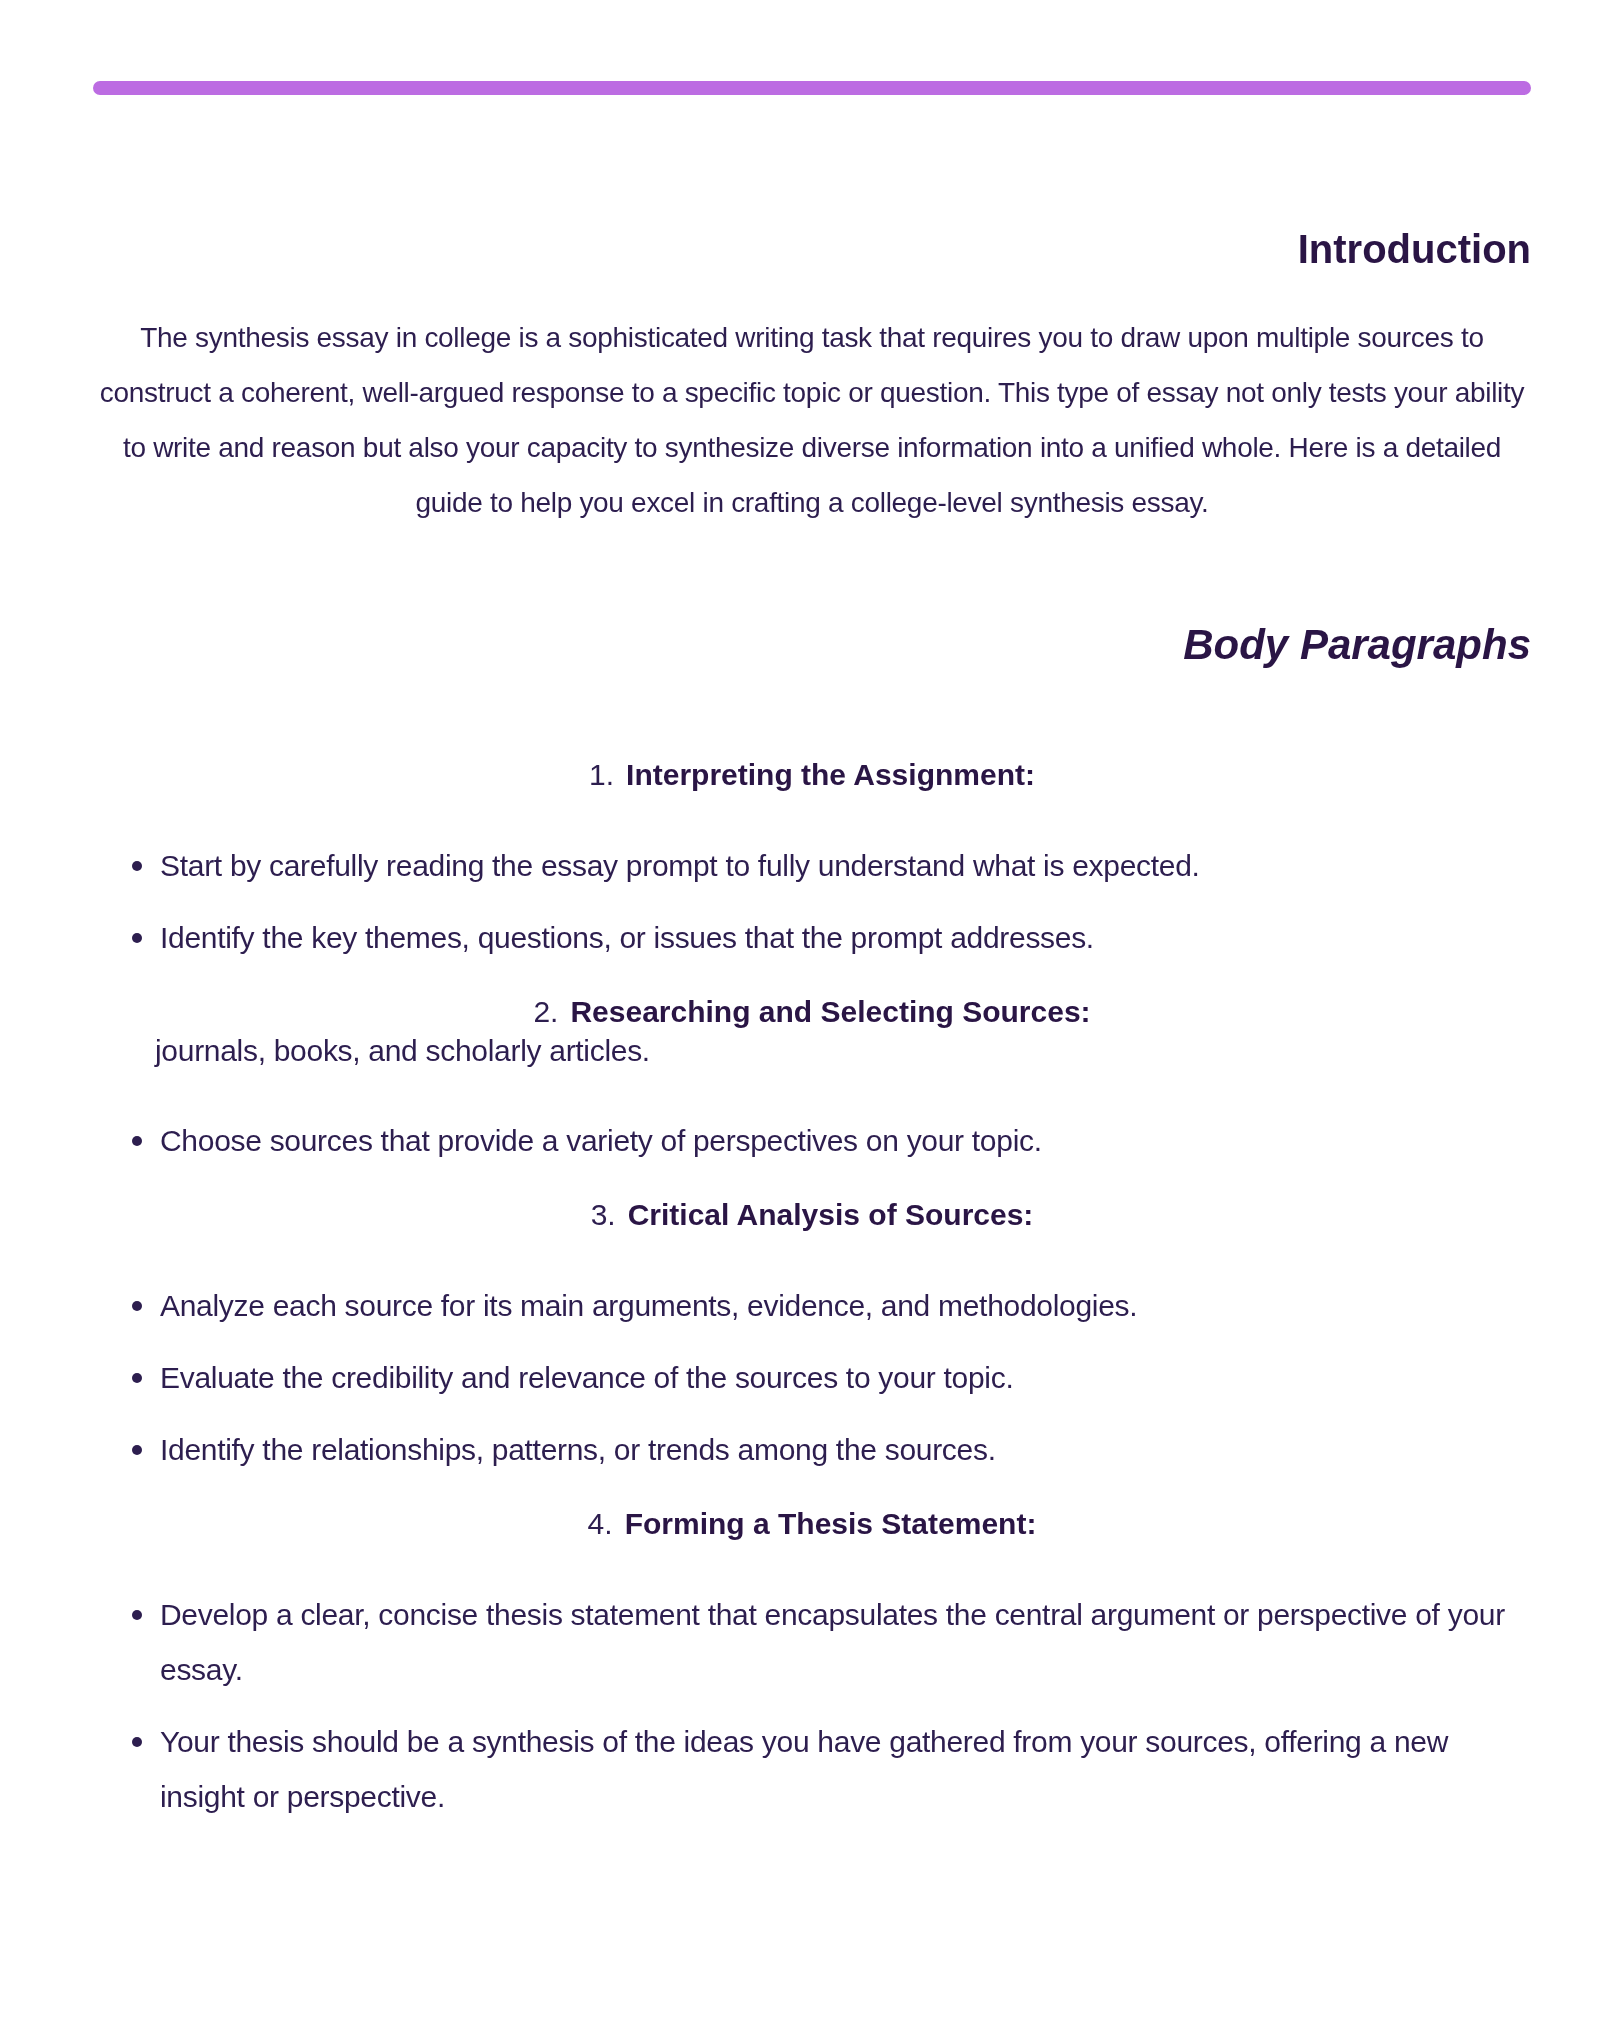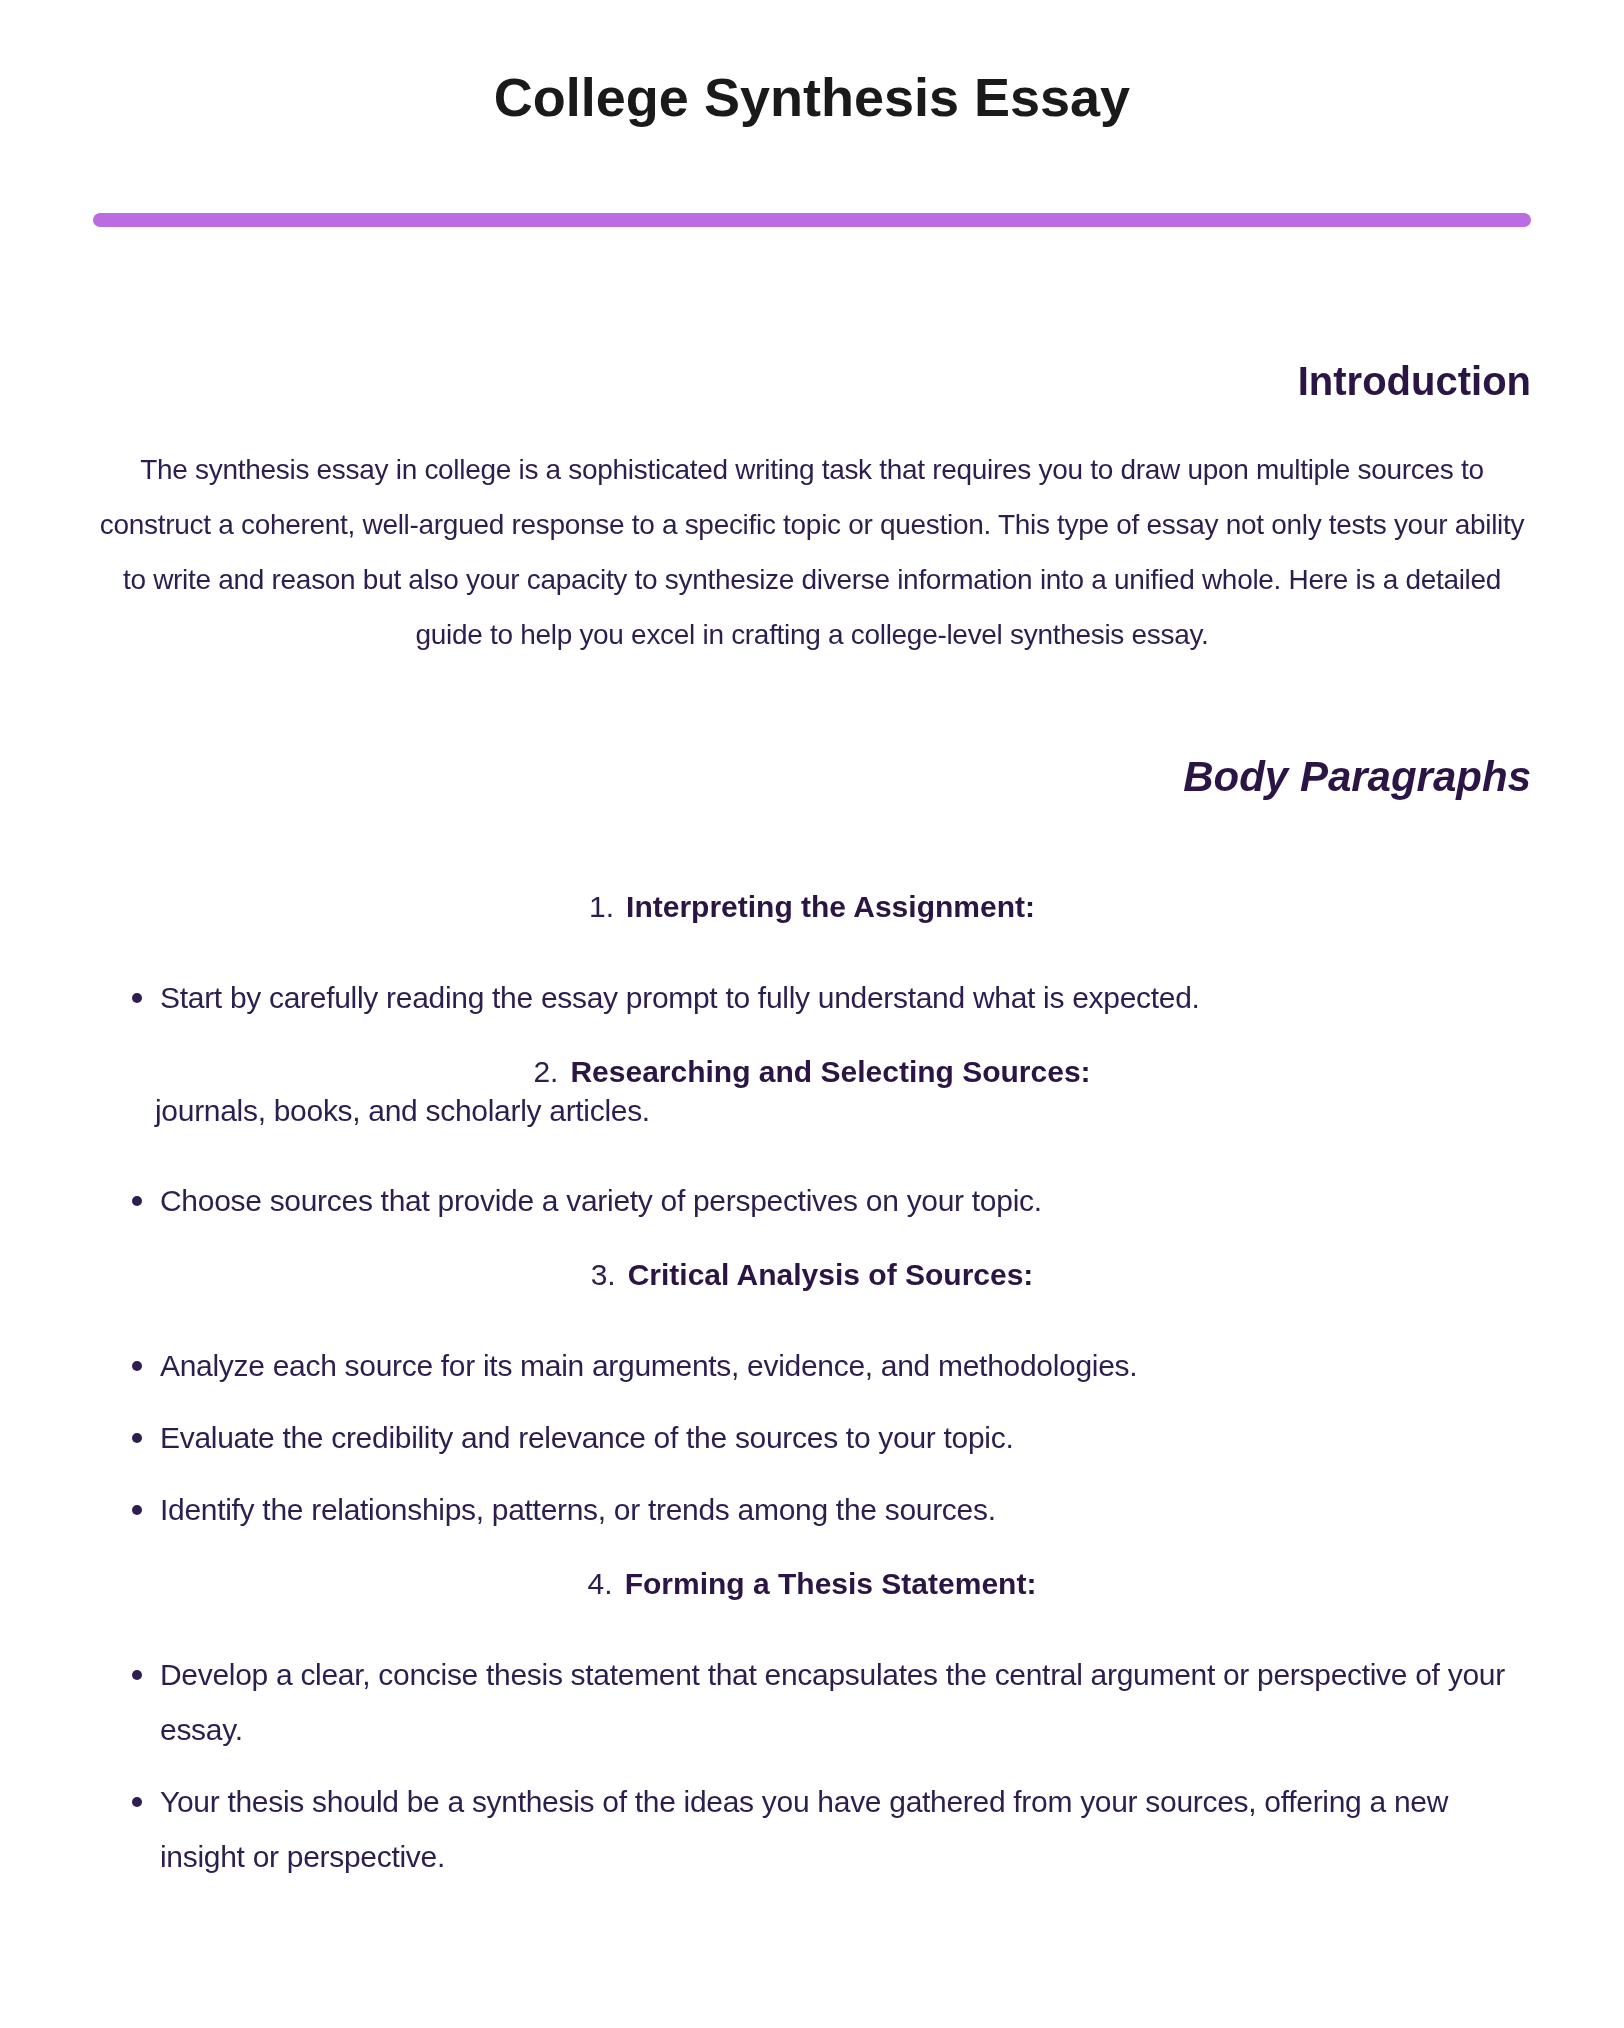--- a/index.html
+++ b/index.html
@@ -113,40 +113,43 @@
     letter-spacing: -0.3px;
     margin-top: -14px;
     color: var(--text-color, #2d1e4f);
   }
 </style>
 </head>
 <body>
 
 <main class="page">
 
-  <h1 class="title">College Synthesis Essay</h1>
 
   <div class="divider"></div>
 
   <h2 class="section-heading">Introduction</h2>
 
   <p class="paragraph">The synthesis essay in college is a sophisticated writing task that requires you to draw upon multiple sources to construct a coherent, well-argued response to a specific topic or question. This type of essay not only tests your ability to write and reason but also your capacity to synthesize diverse information into a unified whole. Here is a detailed guide to help you excel in crafting a college-level synthesis essay.</p>
 
   <h2 class="section-heading body-heading">Body Paragraphs</h2>
 
   <ol class="num-list">
 
     <li class="num-item">
       <div class="num-row">
         <span class="num">1.</span><span class="num-label">Interpreting the Assignment:</span>
       </div>
       <ul class="bullets">
         <li class="bullet">
           <span class="dot"></span>
           <span class="bullet-text">Start by carefully reading the essay prompt to fully understand what is expected.</span>
+        </li>
+        <li class="bullet">
+          <span class="dot"></span>
+          <span class="bullet-text">Identify the key themes, questions, or issues that the prompt addresses.</span>
         </li>
       </ul>
     </li>
 
     <li class="num-item has-clip">
       <div class="num-row">
         <span class="num">2.</span><span class="num-label">Researching and Selecting Sources:</span>
       </div>
       <div class="clip-wrap">
         <div class="clip-line">journals, books, and scholarly articles.</div>

